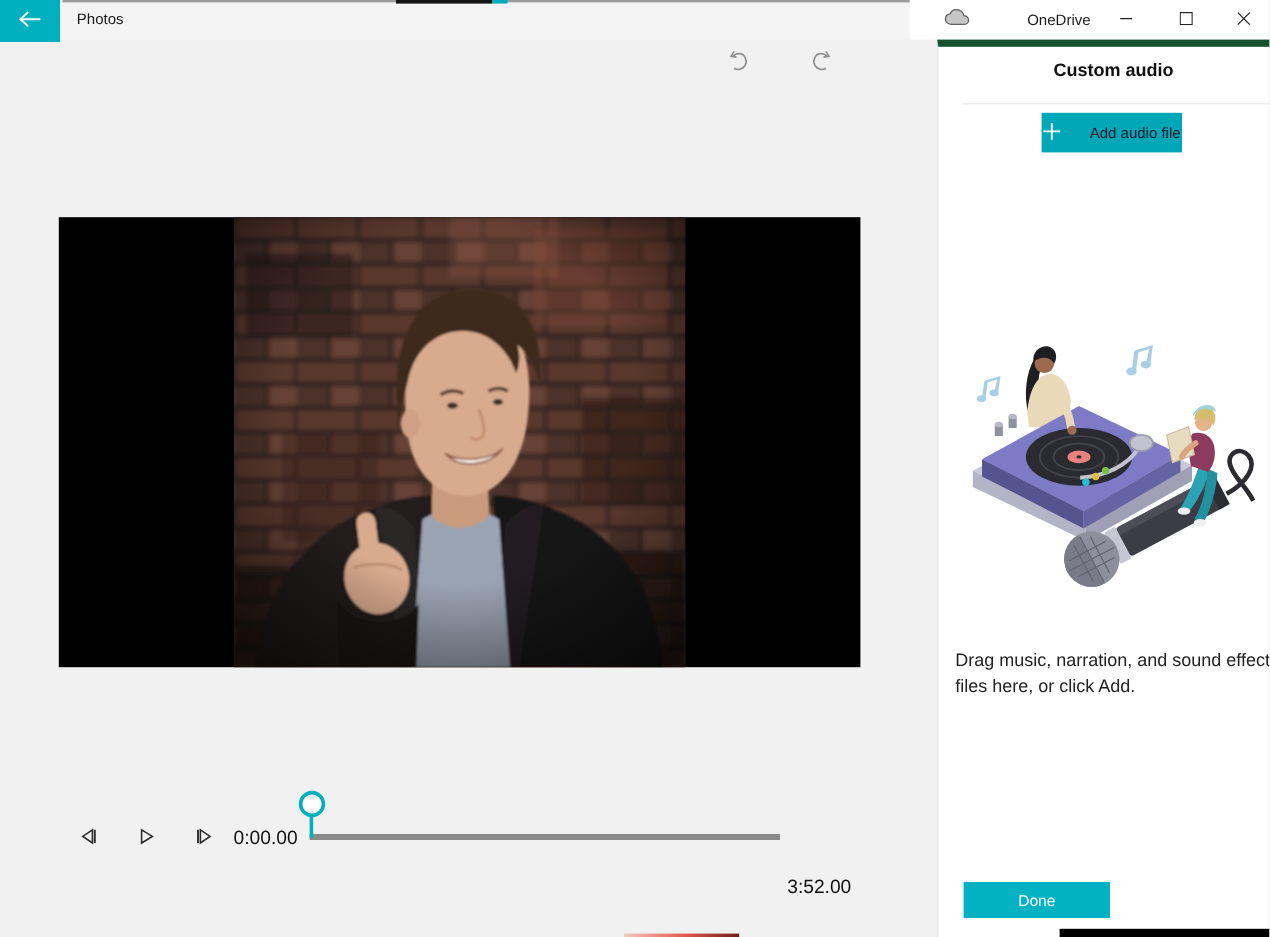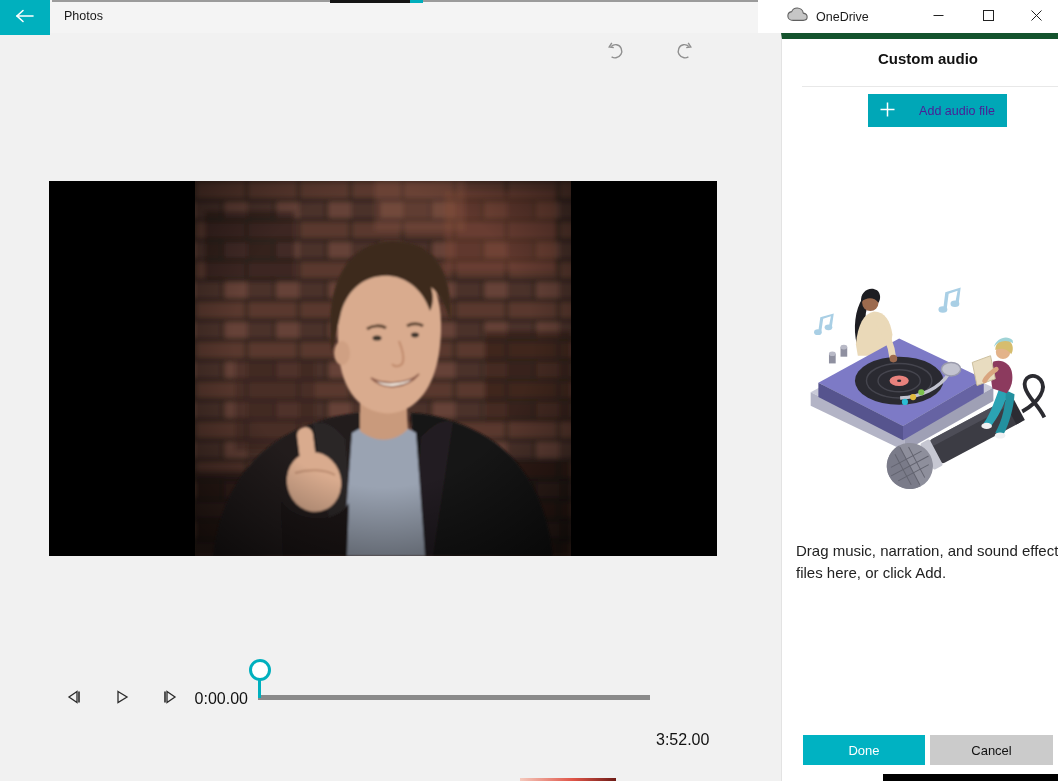--- a/index.html
+++ b/index.html
@@ -6,21 +6,21 @@
   body { font-family:"Liberation Sans", sans-serif; background:#e8e8e8; }
   #app { position:relative; width:1058px; height:781px; background:#f1f1f1; overflow:hidden; }
 
   
   .titlebar { position:absolute; left:0; top:0; width:1058px; height:33px; background:#f4f4f4; }
   .titlebar-right { position:absolute; left:758px; top:0; width:300px; height:33px; background:#ffffff; }
   .back-btn { position:absolute; left:0; top:0; width:50px; height:35px; background:var(--accent,#00b0be);
               border:none; display:flex; align-items:center; justify-content:center; cursor:pointer; z-index:4; }
   .app-title { position:absolute; left:64px; top:0; height:33px; line-height:33px; font-size:12.5px; color:#191919; }
   .onedrive { position:absolute; left:786px; top:0; height:33px; display:flex; align-items:center; gap:7px; }
-  .onedrive-label { font-size:12.5px; color:#1a1a1a; }
+  .onedrive-label { font-size:12.5px; color:#1a1a1a;margin-left:40px; }
   .win-btn { position:absolute; top:0; width:34px; height:33px; background:transparent; border:none;
              display:flex; align-items:center; justify-content:center; cursor:pointer; }
   .win-min { left:921px; } .win-max { left:971px; } .win-close { left:1019px; }
 
   
   .sliver { position:absolute; }
   .sliver-top-gray  { left:52px;  top:0; width:706px; height:2px; background:#9b9b9b; z-index:3; }
   .sliver-top-black { left:330px; top:0; width:80px;  height:3px; background:#141414; z-index:3; }
   .sliver-top-teal  { left:410px; top:0; width:13px;  height:3px; background:#00aebc; z-index:3; }
   .sliver-red   { left:520px; top:778px; width:96px; height:3px;
@@ -47,22 +47,22 @@
   .scrubber-head { position:absolute; left:249px; top:659px; width:22px; height:22px; border-radius:50%;
                    border:3.5px solid var(--accent,#00b0be); background:#fff; cursor:grab; z-index:2; }
   .scrubber-stem { position:absolute; left:258px; top:679px; width:3px; height:19px; background:var(--accent,#00b0be); }
 
   
   .panel { position:absolute; left:781px; top:33px; width:293px; height:748px; background:#fff;
            border-left:1px solid #e3e3e3; border-top:6px solid #14532d; }
   .panel-title { position:absolute; left:0; top:11px; width:100%; text-align:center;
                  font-size:15px; font-weight:600; color:#111; }
   .panel-divider { position:absolute; left:20px; right:0; top:47px; height:1px; background:#e8e8e8; }
-  .add-btn { position:absolute; left:86px; top:55px; width:139px; height:33px; background:var(--add-button,#00a7b7);
-             border:none; color:#4c1d95; font-size:12.5px; font-family:inherit; display:flex; align-items:center;
+  .add-btn { position:absolute; left:86px; top:55px; width:117px; height:33px; background:var(--add-button,#00a7b7);
+             border:none; color:#0f172a; font-size:12.5px; font-family:inherit; display:flex; align-items:center;
              justify-content:center; gap:24px; cursor:pointer; }
   .illustration { position:absolute; left:21px; top:240px; }
   .empty-heading { position:absolute; left:0; top:471px; width:100%; text-align:center; font-size:20px; color:#111; }
   .empty-desc { position:absolute; left:14px; top:501px; width:265px; text-align:left; font-size:15px;
                 line-height:1.45; color:#222; }
   .done-btn { position:absolute; left:21px; top:696px; width:122px; height:30px; background:var(--done-button,#00b2c2);
               border:none; color:#fff; font-size:13px; font-family:inherit; cursor:pointer; }
   .cancel-btn { position:absolute; left:148px; top:696px; width:123px; height:30px; background:var(--cancel-button,#cbcbcb);
                 border:none; color:#111; font-size:13px; font-family:inherit; cursor:pointer; }
 </style>
@@ -318,19 +318,18 @@
         <path d="M201 92 C195 96 191 100 189 104" stroke="#d9a57f" stroke-width="5" fill="none" stroke-linecap="round"></path>
         <circle cx="208" cy="74" r="7.5" fill="#e3b38a"></circle>
         <path d="M200 72 C200 63 209 58 215 63 C219 66.5 219 73 216.5 76.5 C212 70 205 70 200 72 Z" fill="#d6bd6e"></path>
         <path d="M198.5 69 C201 60 212 56 218 62 L218.5 65 C211 60.5 203 62.5 198.5 69 Z" fill="#9fd3d6"></path>
       </svg>
     </div>
 
     <div class="empty-desc">Drag music, narration, and sound effect files here, or click Add.</div>
 
     <button class="done-btn">Done</button>
-    <button class="cancel-btn">Cancel</button>
   </div>
 
   <div class="sliver sliver-red"></div>
   <div class="sliver sliver-black"></div>
 
 </div>
 
 </body></html>

